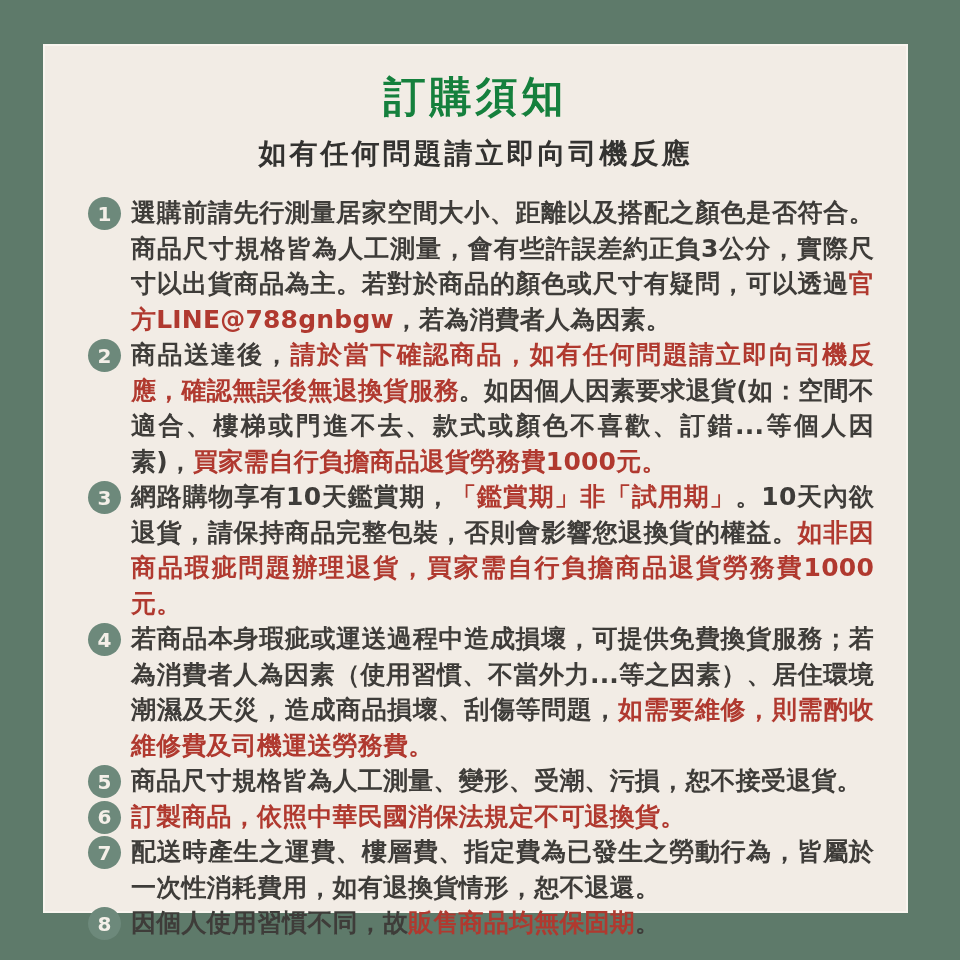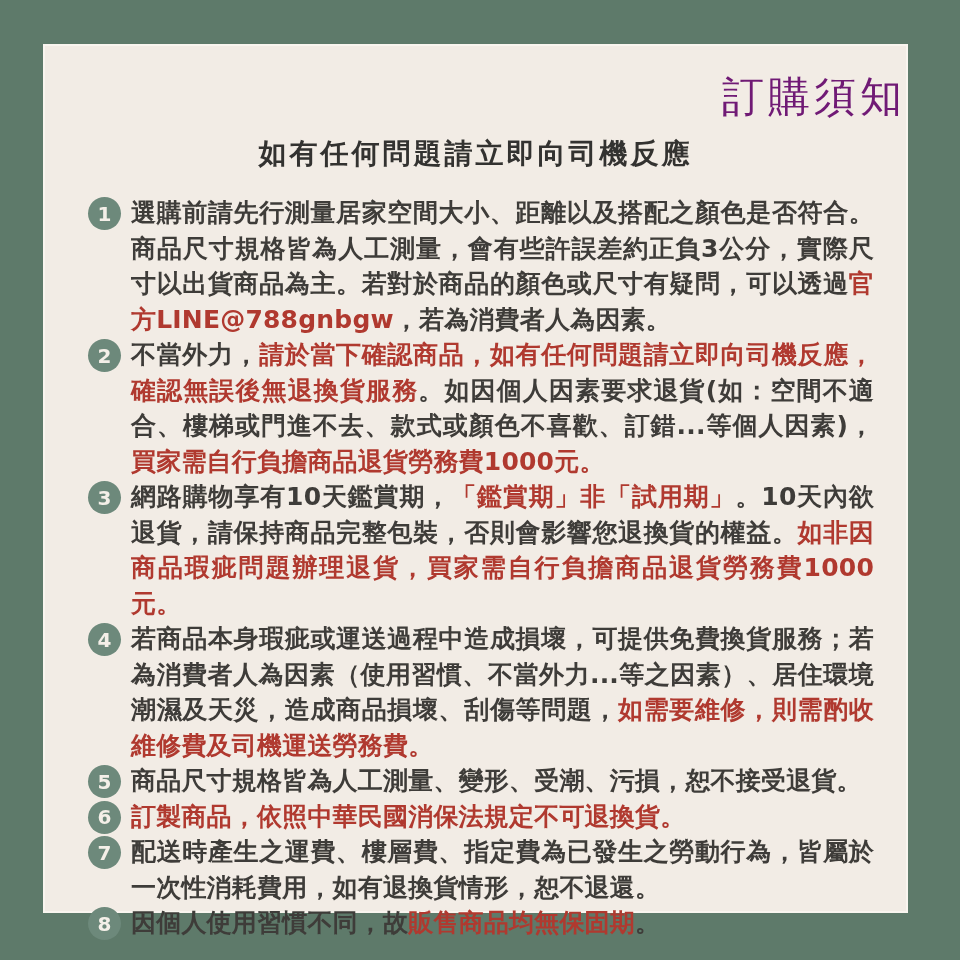--- a/index.html
+++ b/index.html
@@ -25,24 +25,23 @@
     left:45px; top:46px; right:54px; bottom:49px;
     background:var(--panel);
     box-shadow:0 0 0 2px var(--panel-edge);
   }
   .header{ text-align:center; }
   .title{
     margin:0;
     padding-top:27px;
     font-size:42px;
     line-height:48px;
-    font-weight:normal;
+    font-weight:bold;
     letter-spacing:4px;
-    color:#701a75;
-    text-align:right;
+    color:#15803d;
   }
   .subtitle{
     margin:14px 0 0 0;
     font-size:28px;
     line-height:38px;
     font-weight:bold;
     letter-spacing:3px;
     color:#333230;
   }
   .list{
@@ -85,21 +84,21 @@
     <h1 class="title">訂購須知</h1>
     <h2 class="subtitle">如有任何問題請立即向司機反應</h2>
   </div>
   <ol class="list">
       <li class="item">
         <span class="badge">1</span>
         <p class="text"><span class="seg-dark">選購前請先行測量居家空間大小、距離以及搭配之顏色是否符合。商品尺寸規格皆為人工測量，會有些許誤差約正負3公分，實際尺寸以出貨商品為主。若對於商品的顏色或尺寸有疑問，可以透過</span><span class="seg-red">官方LINE@788gnbgw</span><span class="seg-dark">，若為消費者人為因素。</span></p>
       </li>
       <li class="item">
         <span class="badge">2</span>
-        <p class="text"><span class="seg-dark">不當外力，</span><span class="seg-red">請於當下確認商品，如有任何問題請立即向司機反應，確認無誤後無退換貨服務</span><span class="seg-dark">。如因個人因素要求退貨(如：空間不適合、樓梯或門進不去、款式或顏色不喜歡、訂錯...等個人因素)，</span><span class="seg-red">買家需自行負擔商品退貨勞務費1000元。</span></p>
+        <p class="text"><span class="seg-dark">商品送達後，</span><span class="seg-red">請於當下確認商品，如有任何問題請立即向司機反應，確認無誤後無退換貨服務</span><span class="seg-dark">。如因個人因素要求退貨(如：空間不適合、樓梯或門進不去、款式或顏色不喜歡、訂錯...等個人因素)，</span><span class="seg-red">買家需自行負擔商品退貨勞務費1000元。</span></p>
       </li>
       <li class="item">
         <span class="badge">3</span>
         <p class="text"><span class="seg-dark">網路購物享有10天鑑賞期，</span><span class="seg-red">「鑑賞期」非「試用期」</span><span class="seg-dark">。10天內欲退貨，請保持商品完整包裝，否則會影響您退換貨的權益。</span><span class="seg-red">如非因商品瑕疵問題辦理退貨，買家需自行負擔商品退貨勞務費1000元。</span></p>
       </li>
       <li class="item">
         <span class="badge">4</span>
         <p class="text"><span class="seg-dark">若商品本身瑕疵或運送過程中造成損壞，可提供免費換貨服務；若為消費者人為因素（使用習慣、不當外力...等之因素）、居住環境潮濕及天災，造成商品損壞、刮傷等問題，</span><span class="seg-red">如需要維修，則需酌收維修費及司機運送勞務費。</span></p>
       </li>
       <li class="item">

